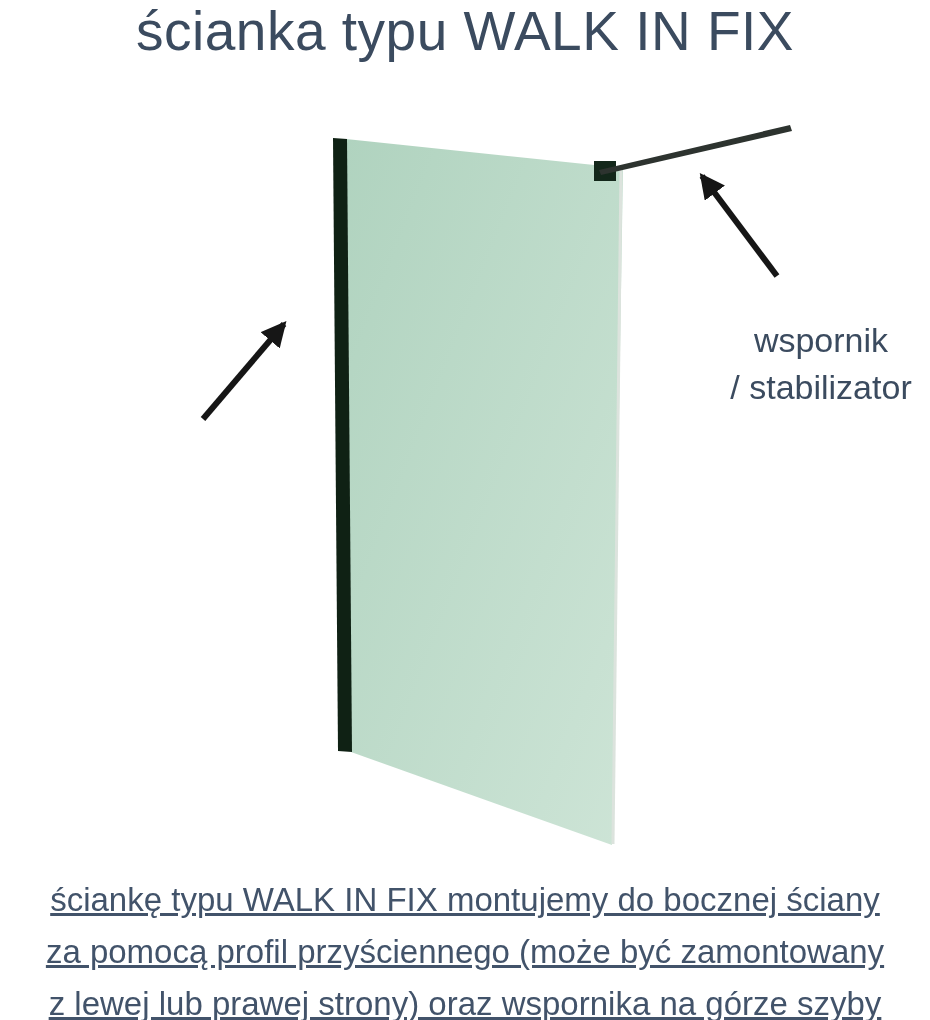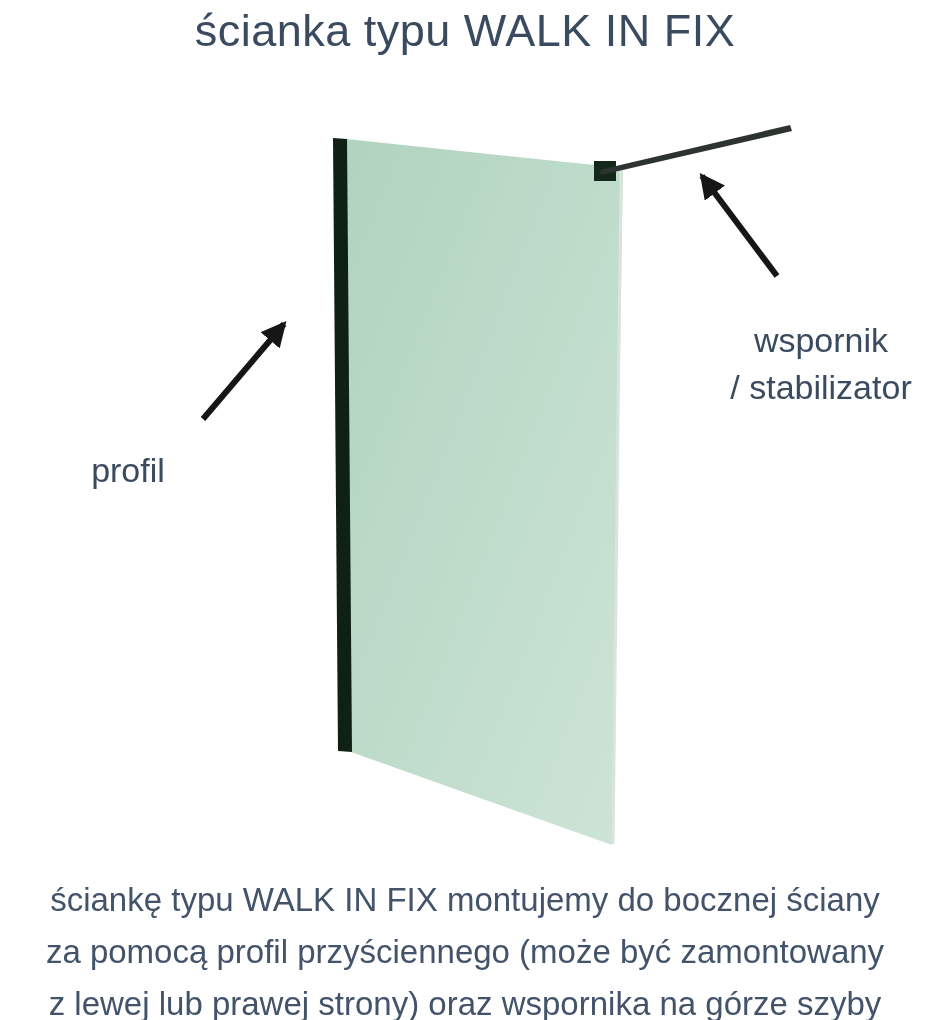--- a/index.html
+++ b/index.html
@@ -11,21 +11,21 @@
     overflow: hidden;
     font-family: "Liberation Sans", sans-serif;
     color: #3b4b5f;
   }
   .page-title {
     position: absolute;
     top: 2px;
     left: 0;
     width: 100%;
     text-align: center;
-    font-size: 45px;
+    font-size: 55px;
     line-height: 58px;
     font-weight: 400;
     letter-spacing: 0.5px;
     color: #3b4b5f;
     white-space: nowrap;
   }
   .diagram-svg {
     position: absolute;
     inset: 0;
   }
@@ -53,21 +53,21 @@
     position: absolute;
     left: 0;
     right: 0;
     top: 874px;
     text-align: center;
     font-size: 33px;
     line-height: 52px;
     font-weight: 400;
     color: #42536a;
   }
-  .description .desc-line { display: block; white-space: nowrap; }
+  .description .desc-line { display: block; white-space: nowrap; text-decoration: underline; }
 </style>
 </head>
 <body>
 
 <div class="stage">
 
   <div class="page-title">ścianka typu WALK IN FIX</div>
 
   <svg class="diagram-svg" width="930" height="1020" viewBox="0 0 930 1020">
     <defs>
@@ -89,21 +89,20 @@
     <polygon points="594,161 616,161 616,181 594,181" fill="#13271a"></polygon>
 
     <polygon points="599,170 790,125 792,131 601,175" fill="#2d332f"></polygon>
 
     <line x1="777" y1="276" x2="702" y2="176" stroke-width="6" marker-end="url(#arrowhead)" stroke="#161616"></line>
 
     <line x1="203" y1="419" x2="284" y2="324" stroke-width="6" marker-end="url(#arrowhead)" stroke="#161616"></line>
   </svg>
 
   <div class="part-label label-profile">
-    <span class="label-line">profil</span>
   </div>
 
   <div class="part-label label-stabilizer">
     <span class="label-line">wspornik</span>
     <span class="label-line">/ stabilizator</span>
   </div>
 
   <div class="description">
     <span class="desc-line">ściankę typu WALK IN FIX montujemy do bocznej ściany</span>
     <span class="desc-line">za pomocą profil przyściennego (może być zamontowany</span>

